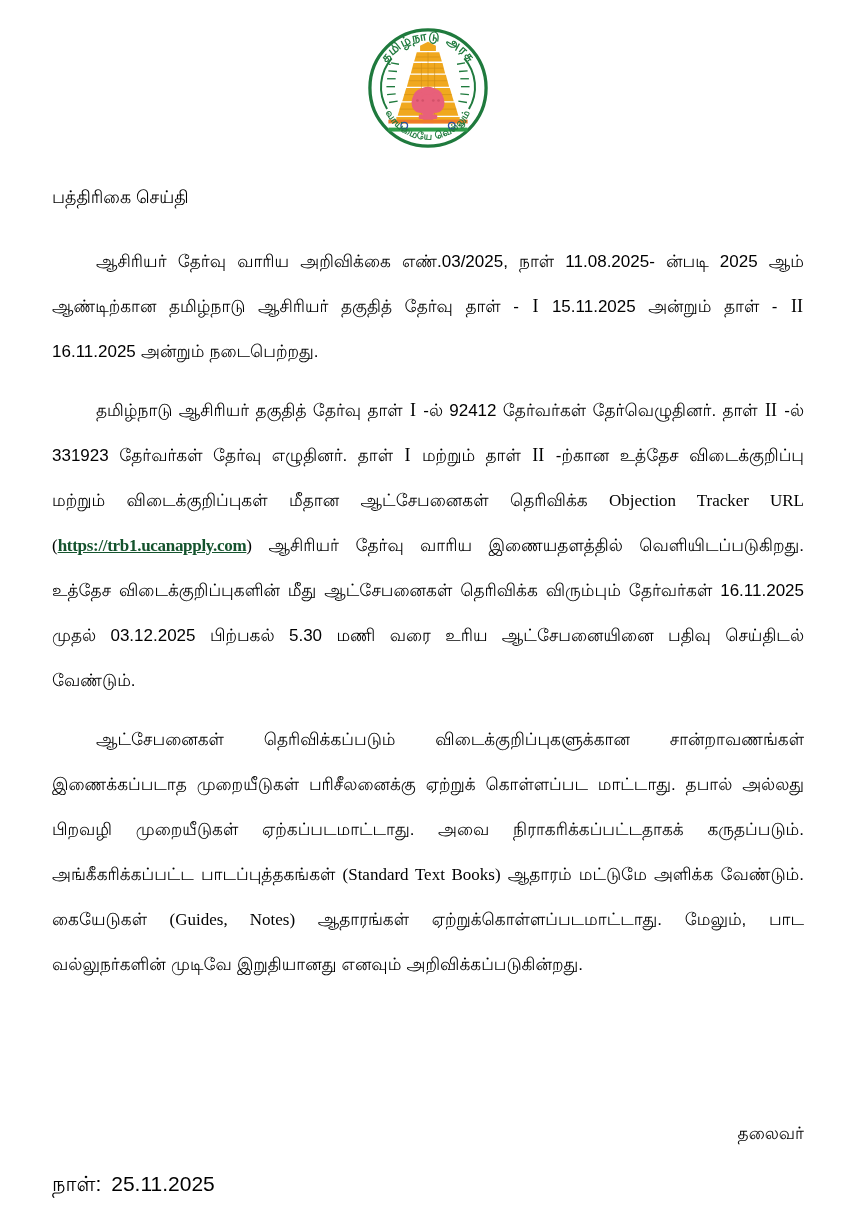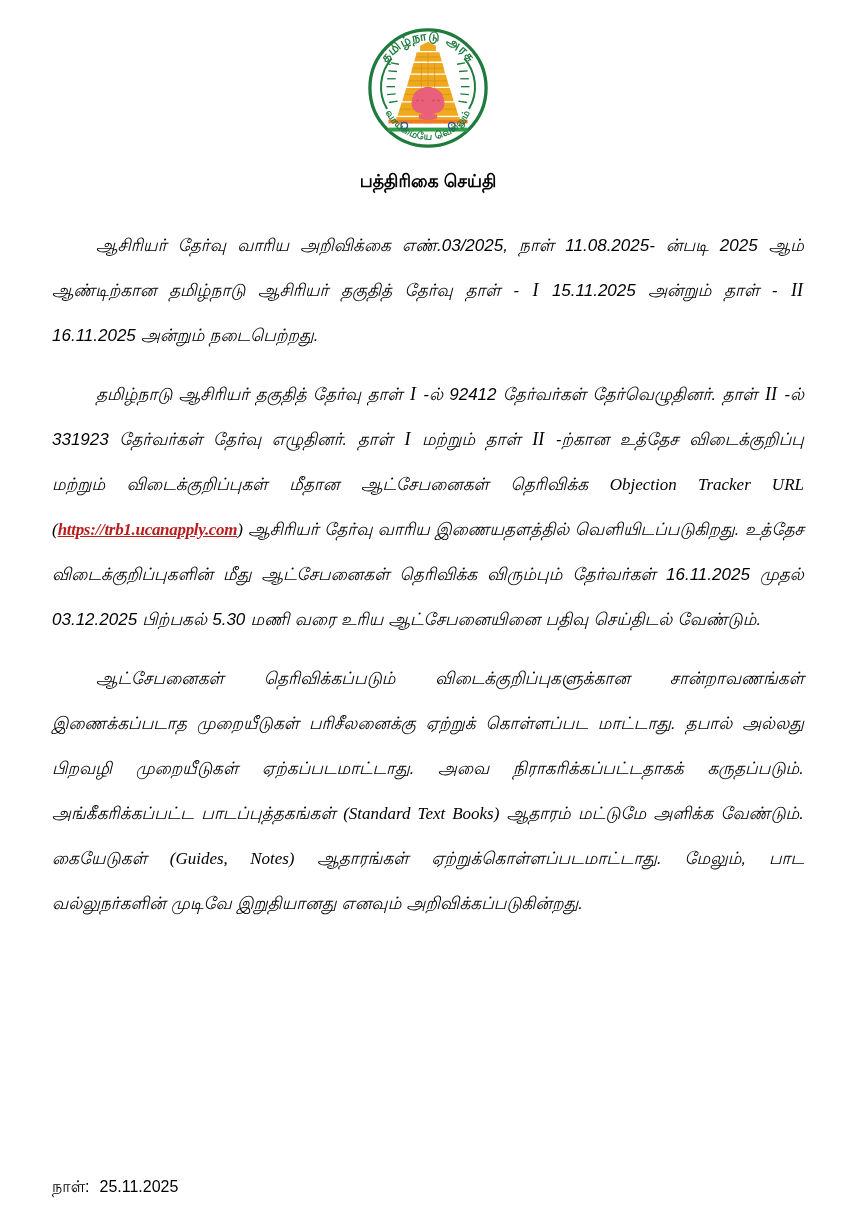--- a/index.html
+++ b/index.html
@@ -39,74 +39,72 @@
   
   .doc-title {
     text-align: center;
     font-weight: bold;
     font-size: 17.5px;
     letter-spacing: 0.1px;
     margin-top: 32px;
     line-height: 1.3;
   }
   .doc-subtitle {
-    text-align: center;
-    font-weight: bold;
+    font-weight: normal;
     font-size: 17.5px;
-    margin-top: 16px;
+    margin-top: 32px;
     line-height: 1.3;
   }
 
   
   .body-area {
     margin-top: 30px;
   }
   p.para {
     text-align: justify;
     text-align-last: left;
     text-justify: inter-word;
     font-size: 17px;
     line-height: 45px;
     margin: 0 0 14px 0;
     text-indent: 44px;
     word-spacing: 0.5px;
-    font-style: italic;
   }
   .serif {
     font-family: "Liberation Serif", "DejaVu Serif", serif;
   }
   .rn {
     font-family: "Liberation Serif", "DejaVu Serif", serif;
     font-size: 18px;
     padding: 0 1px;
   }
   a.url-link {
     font-family: "Liberation Serif", "DejaVu Serif", serif;
-    color: #b91c1c;
+    color: #14532d;
     text-decoration: underline;
     font-weight: bold;
     letter-spacing: -0.3px;
   }
 
   
   .footer {
     position: absolute;
     left: 52px;
     right: 52px;
     bottom: 18px;
   }
   .signer {
     text-align: right;
     font-size: 17px;
     line-height: 1.2;
     margin-bottom: 26px;
   }
   .date-line {
     text-align: left;
-    font-size: 16px;
+    font-size: 21px;
     line-height: 1.2;
   }
   .date-line .dl-value {
     margin-left: 10px;
   }
   .inline {
     display: inline;
   }
 </style>
 </head>
@@ -210,18 +208,19 @@
       <span class="serif">(</span><a class="url-link" href="#">https://trb1.ucanapply.com</a><span class="serif">)</span><span class="inline"> ஆசிரியர் தேர்வு வாரிய இணையதளத்தில் வெளியிடப்படுகிறது. உத்தேச விடைக்குறிப்புகளின் மீது ஆட்சேபனைகள் தெரிவிக்க விரும்பும் தேர்வர்கள் 16.11.2025 முதல் 03.12.2025 பிற்பகல் 5.30 மணி வரை உரிய ஆட்சேபனையினை பதிவு செய்திடல் வேண்டும்.</span>
     </p>
 
     <p class="para">
       <span class="inline">ஆட்சேபனைகள் தெரிவிக்கப்படும் விடைக்குறிப்புகளுக்கான சான்றாவணங்கள் இணைக்கப்படாத முறையீடுகள் பரிசீலனைக்கு ஏற்றுக் கொள்ளப்பட மாட்டாது. தபால் அல்லது பிறவழி முறையீடுகள் ஏற்கப்படமாட்டாது. அவை நிராகரிக்கப்பட்டதாகக் கருதப்படும். அங்கீகரிக்கப்பட்ட பாடப்புத்தகங்கள் </span><span class="serif">(Standard Text Books)</span><span class="inline"> ஆதாரம் மட்டுமே அளிக்க வேண்டும். கையேடுகள் </span><span class="serif">(Guides, Notes)</span><span class="inline"> ஆதாரங்கள் ஏற்றுக்கொள்ளப்படமாட்டாது. மேலும், பாட வல்லுநர்களின் முடிவே இறுதியானது எனவும் அறிவிக்கப்படுகின்றது.</span>
     </p>
 
   </div>
 
   <div class="footer">
+    <div class="signer">தலைவர்</div>
     <div class="date-line">
       <span>நாள்:</span><span class="dl-value">25.11.2025</span>
     </div>
   </div>
 
 </div>
 
 </body></html>

